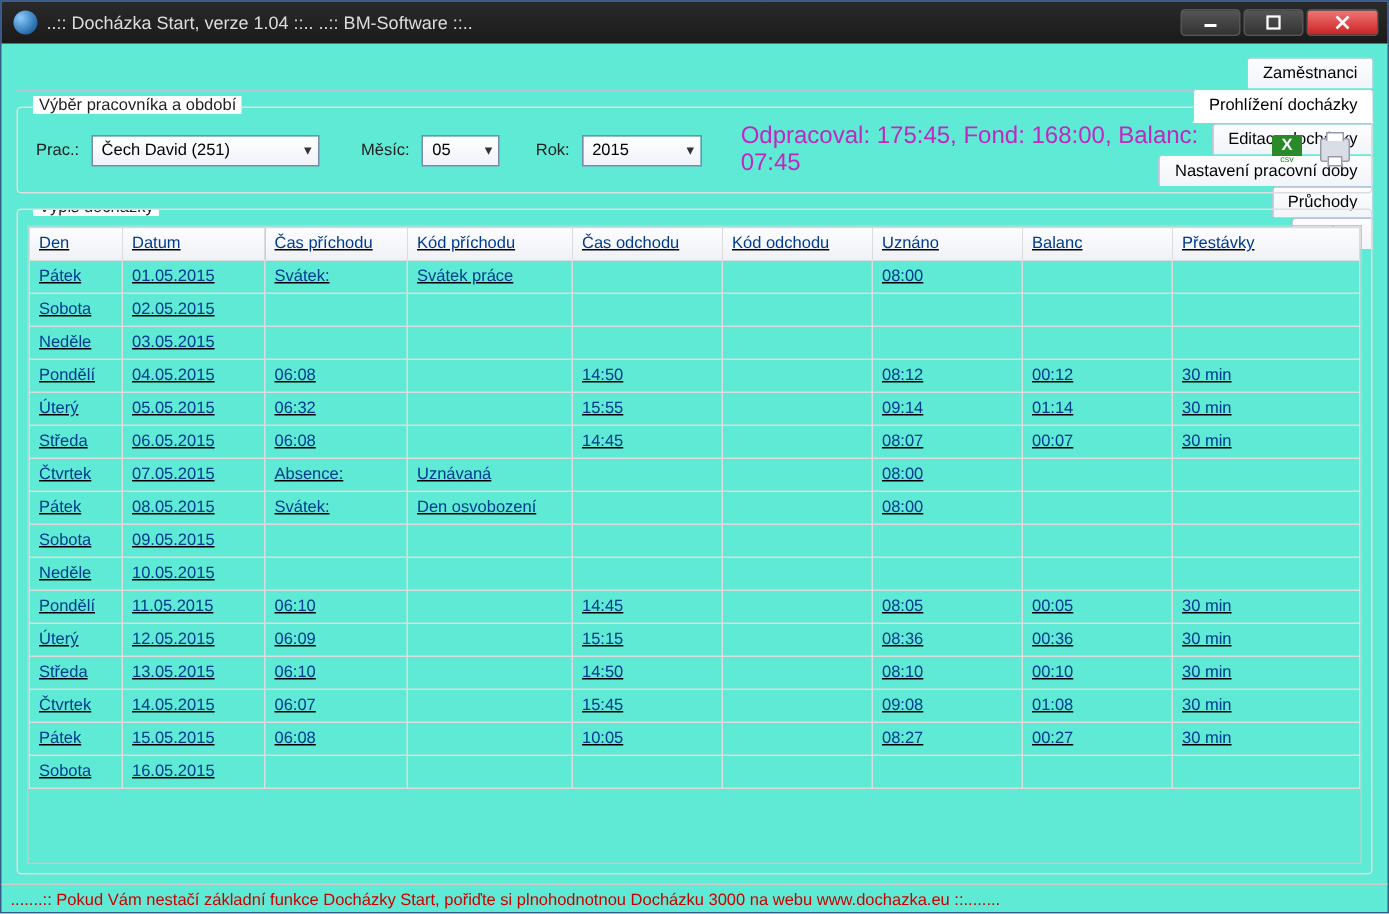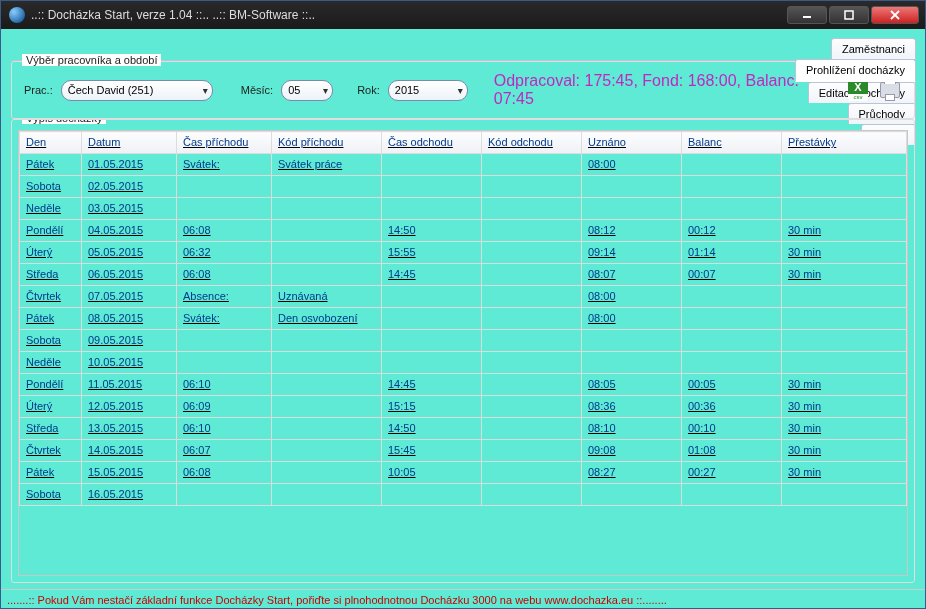--- a/index.html
+++ b/index.html
@@ -18,26 +18,26 @@
   .titlebar .win-btn.close { background: linear-gradient(to bottom, #e77, #c22); width: 48px; }
 
   .client { flex: 1; padding: 8px 10px 6px 10px; display: flex; flex-direction: column; overflow: hidden; }
 
   
   .tabs { display: flex; align-items: flex-end; border-bottom: 1px solid #b8c4d8; height: 24px; flex-direction: column; }
   .tab { padding: 4px 10px 4px 10px; border: 1px solid #b8c4d8; border-bottom: none; background: linear-gradient(to bottom, #fdfdfe, #f1f4f9); margin-right: -1px; border-radius: 3px 3px 0 0; cursor: default; line-height: 13px; height: 21px; position: relative; top: 1px; }
   .tab.active { background: #fff; border-bottom: 1px solid #fff; height: 23px; top: 1px; z-index: 2; }
 
   
-  .section { border: 1px solid #dedede; border-radius: 3px; margin-top: 0; padding: 10px 12px 10px 12px; position: relative; }
+  .section { border: 1px solid #dedede; border-radius: 3px; margin-top: 10px; padding: 10px 12px 10px 12px; position: relative; }
   .section-title { position: absolute; top: -8px; left: 10px; background: #fff; padding: 0 4px; font-size: 11px; color: #222; }
 
   .filter-row { display: flex; align-items: center; gap: 8px; }
   .lbl { font-size: 11px; color: #222; }
-  .select { height: 21px; border: 1px solid #7a8aaa; background: linear-gradient(to bottom, #fff, #eef2f8); padding: 0 20px 0 6px; position: relative; display: inline-flex; align-items: center; border-radius: 10px; }
+  .select { height: 21px; border: 1px solid #7a8aaa; background: linear-gradient(to bottom, #fff, #eef2f8); padding: 0 20px 0 6px; position: relative; display: inline-flex; align-items: center; border-radius: 0; }
   .select::after { content: "▾"; position: absolute; right: 4px; top: 50%; transform: translateY(-50%); color: #333; font-size: 10px; }
   .select.wide { width: 152px; }
   .select.small { width: 52px; }
   .select.med { width: 80px; }
 
   .status-text { color: #c028c0; font-size: 16px; margin-left: 18px; flex: 1; }
 
   .icon-btn { width: 24px; height: 24px; display: inline-flex; align-items: center; justify-content: center; cursor: default; }
   .icon-csv { width: 20px; height: 20px; background: #2a8a2a; border-radius: 2px; position: relative; }
   .icon-csv::after { content: "csv"; position: absolute; bottom: -1px; left: 0; right: 0; background: #fff; color: #2a8a2a; font-size: 6px; text-align: center; border-radius: 0 0 2px 2px; line-height: 7px; }
@@ -100,20 +100,21 @@
       </div>
     </div>
   </div>
 
   <div class="client">
 
     <div class="tabs">
       <div class="tab"><span>Zaměstnanci</span></div>
       <div class="tab active"><span>Prohlížení docházky</span></div>
       <div class="tab"><span>Editace docházky</span></div>
+      <div class="tab"><span>Nastavení pracovní doby</span></div>
       <div class="tab"><span>Průchody</span></div>
       <div class="tab"><span>Svátky</span></div>
     </div>
 
     <div class="section">
       <span class="section-title">Výběr pracovníka a období</span>
       <div class="filter-row">
         <span class="lbl">Prac.:</span>
         <div class="select wide">
           <span>Čech David (251)</span>

